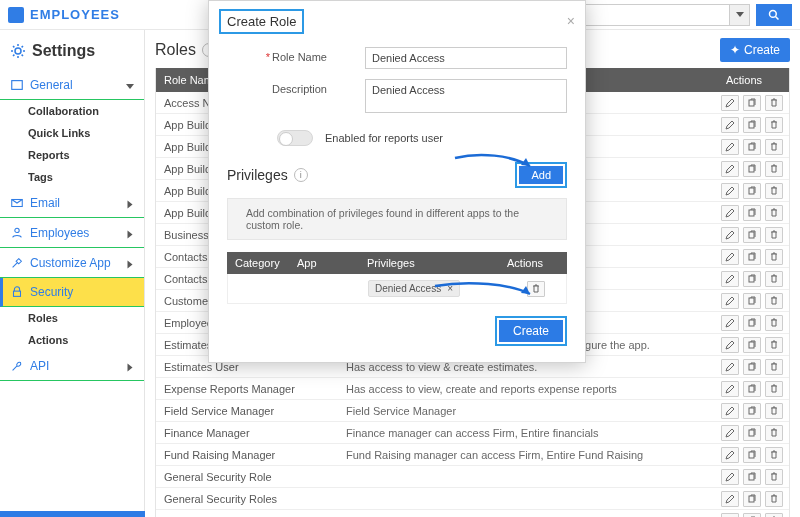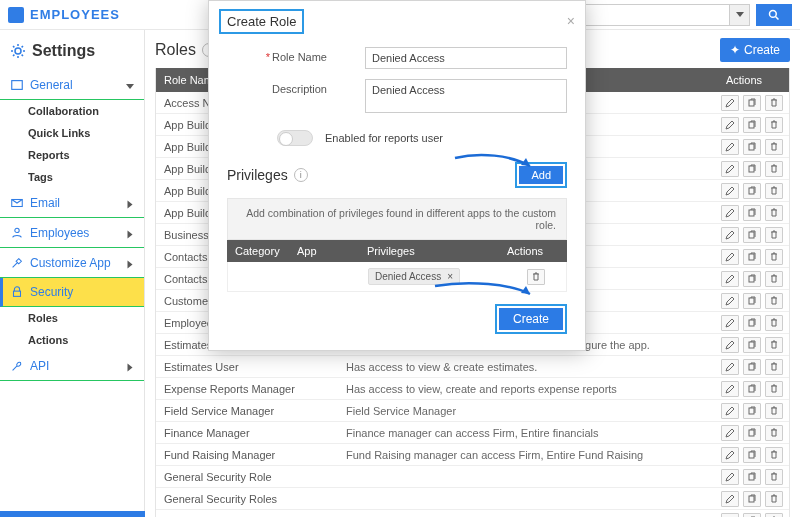--- a/index.html
+++ b/index.html
@@ -64,21 +64,21 @@
     .toggle-row { display:flex; align-items:center; margin:14px 0 16px 50px; }
     .toggle { width:36px; height:16px; border-radius:10px; background:#e8e8e8; border:1px solid #d6d6d6; position:relative; margin-right:12px; }
     .toggle::after { content:""; position:absolute; left:1px; top:1px; width:12px; height:12px; border-radius:50%; background:#fff; border:1px solid #ccc; }
     .toggle-label { font-size:11px; color:#444; }
 
     .priv-head { display:flex; align-items:center; margin-bottom:10px; }
     .priv-title { font-size:14px; color:#333; margin-right:6px; }
     .add-btn-wrap { margin-left:auto; border:2px solid #2c99e5; padding:2px; }
     .add-btn { background:#2c7be5; color:#fff; border:none; font-size:11px; padding:3px 12px;text-align:right; }
 
-    .hint-bar { background:#f3f3f3; border:1px solid #e6e6e6; text-align:right; color:#666; font-size:10.5px; padding:8px 10px; }
+    .hint-bar { background:#f3f3f3; border:1px solid #e6e6e6; text-align:left; color:#666; font-size:10.5px; padding:8px 18px; margin-bottom:12px; }
 
     .ptable-head { background:#5a5a5a; color:#fff; display:flex; height:22px; align-items:center; font-size:11px; }
     .ptable-head .pc1 { width:70px; padding-left:8px; }
     .ptable-head .pc2 { width:70px; }
     .ptable-head .pc3 { flex:1; }
     .ptable-head .pc4 { width:60px; }
     .ptable-row { display:flex; align-items:center; height:30px; border:1px solid #eee; border-top:none; font-size:11px; }
     .ptable-row .pc1 { width:70px; padding-left:8px; }
     .ptable-row .pc2 { width:70px; }
     .ptable-row .pc3 { flex:1; }

